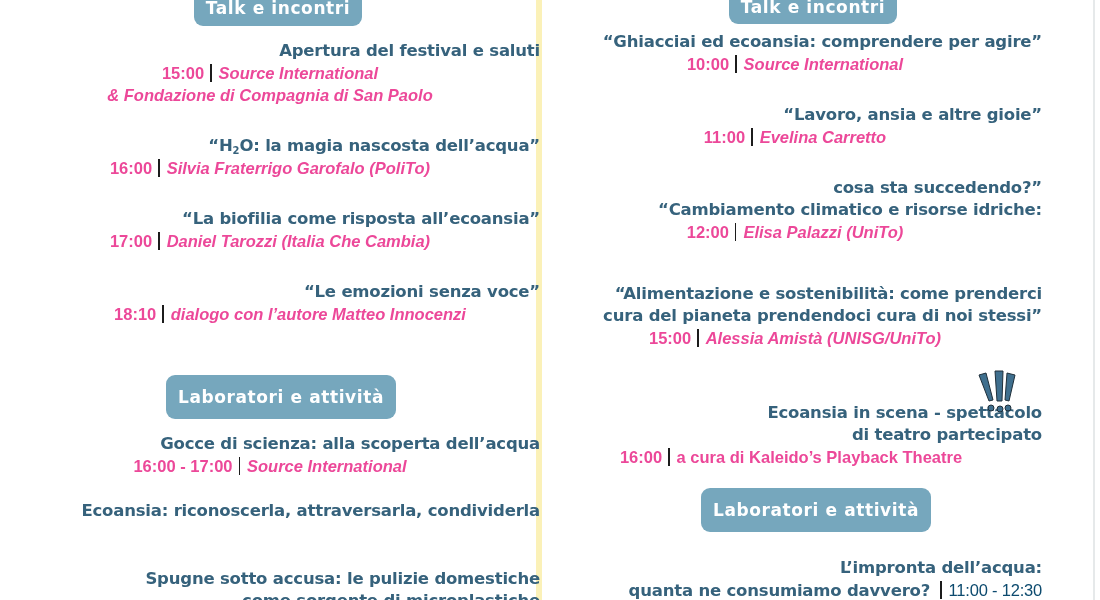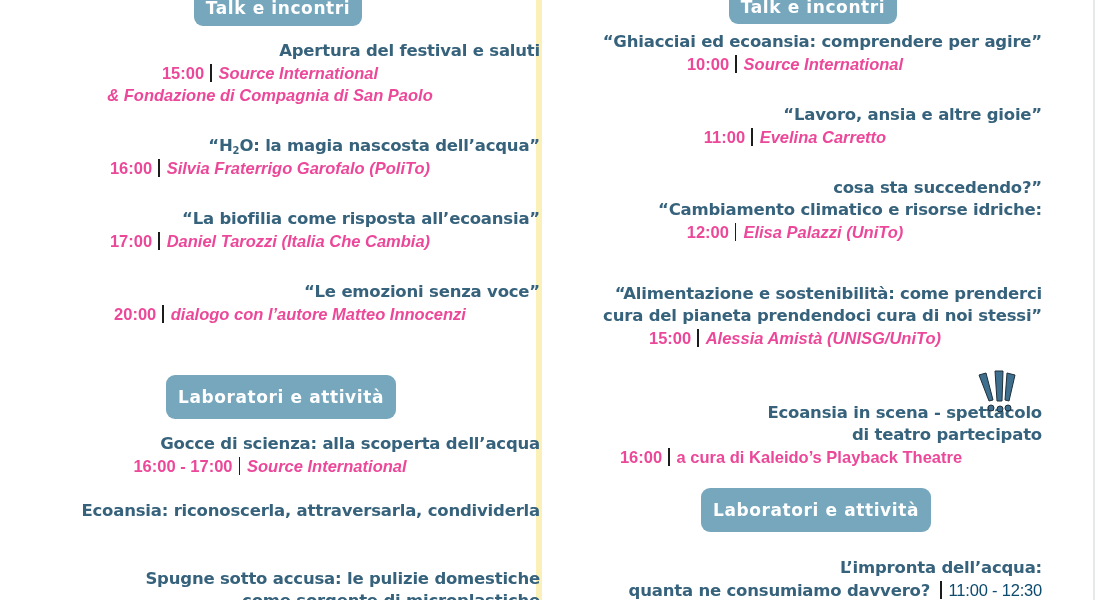--- a/index.html
+++ b/index.html
@@ -126,21 +126,21 @@
   <div class="event" style="top:208px;">
     <div class="title">“La biofilia come risposta all’ecoansia”</div>
     <div class="meta">
       <span class="time">17:00</span><span class="sep"></span><span class="who">Daniel Tarozzi (Italia Che Cambia)</span>
     </div>
   </div>
 
   <div class="event" style="top:281px;padding-left:40px;">
     <div class="title">“Le emozioni senza voce”</div>
     <div class="meta">
-      <span class="time">20:00</span><span class="sep"></span><span class="who">dialogo con l’autore Matteo Innocenzi</span>
+      <span class="time">18:10</span><span class="sep"></span><span class="who">dialogo con l’autore Matteo Innocenzi</span>
     </div>
   </div>
 
   <div class="pill" style="left:166px; top:375px; width:230px; height:44px; line-height:44px;">
     <span>Laboratori e attività</span>
   </div>
 
   <div class="event" style="top:433px;">
     <div class="title">Gocce di scienza: alla scoperta dell’acqua</div>
     <div class="meta">

